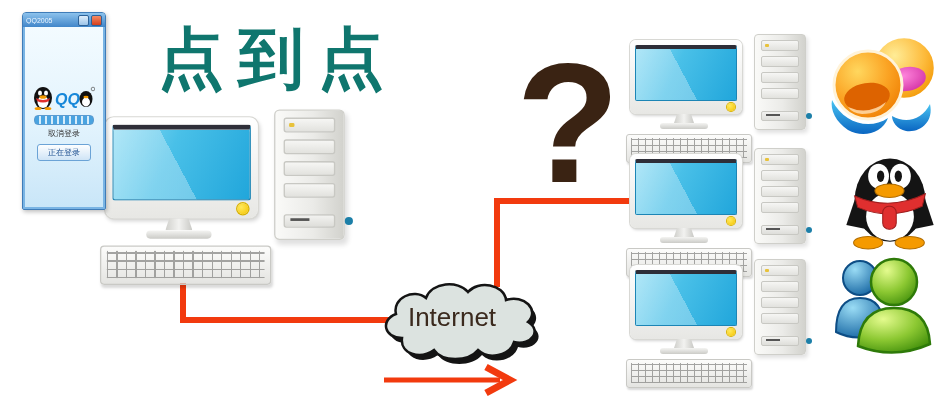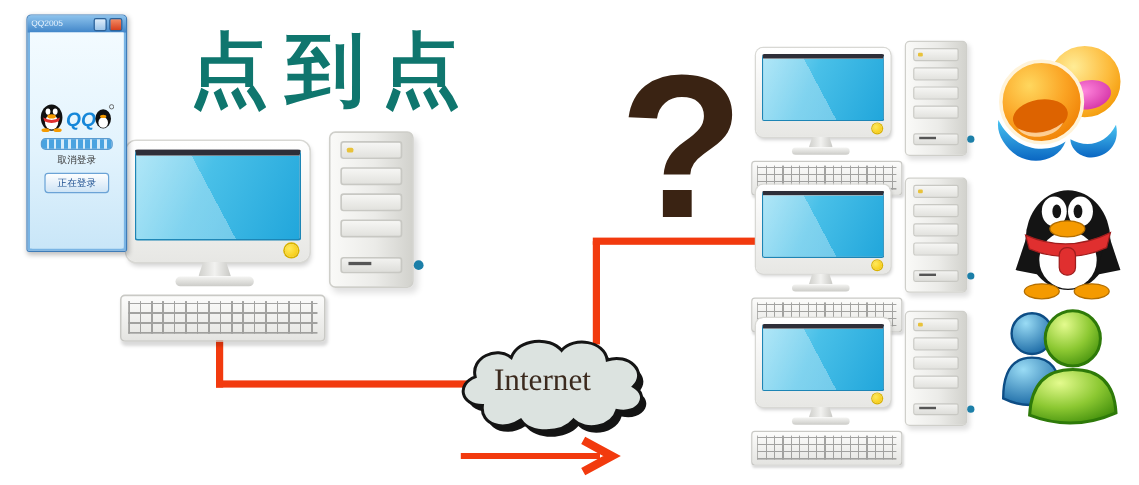--- a/index.html
+++ b/index.html
@@ -11,21 +11,21 @@
 
   
   #heading{position:absolute;left:158px;top:14px;font-size:66px;font-weight:700;
     letter-spacing:14px;color:#0f766e;z-index:3;}
   #qmark{position:absolute;left:516px;top:38px;font-size:170px;line-height:1;
     font-weight:700;color:#3a2313;z-index:3;}
 
   
   #cloud{position:absolute;left:372px;top:276px;width:178px;height:90px;z-index:2;}
   #cloud .label{position:absolute;left:0;top:26px;width:160px;text-align:center;
-    font-size:26px;color:#3b2a1e;z-index:2;font-family:Liberation Serif, serif;}
+    font-size:26px;color:#3b2a1e;z-index:2;}
 
   
   .computer{position:absolute;width:180px;height:132px;z-index:2;}
   .monitor{position:absolute;left:4px;top:10px;width:112px;height:74px;
     background:linear-gradient(#ffffff,#e7e7e4);border-radius:6px;
     box-shadow:0 0 0 1px #d8d8d4,1px 2px 3px rgba(0,0,0,.18);}
   .screen{position:absolute;left:5px;top:5px;right:5px;bottom:13px;
     background:linear-gradient(115deg,#8edcf4 0%,#49c0e8 40%,#21a6db 100%);
     border:1px solid #1c85b5;border-top:4px solid #2e2e38;border-radius:2px;}
   .screen::after{content:"";position:absolute;inset:0;

